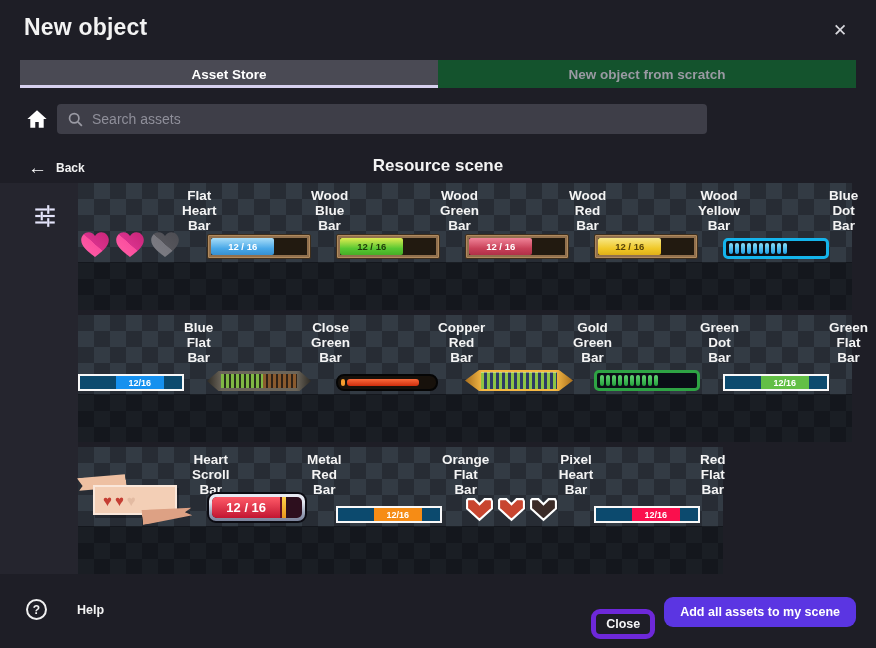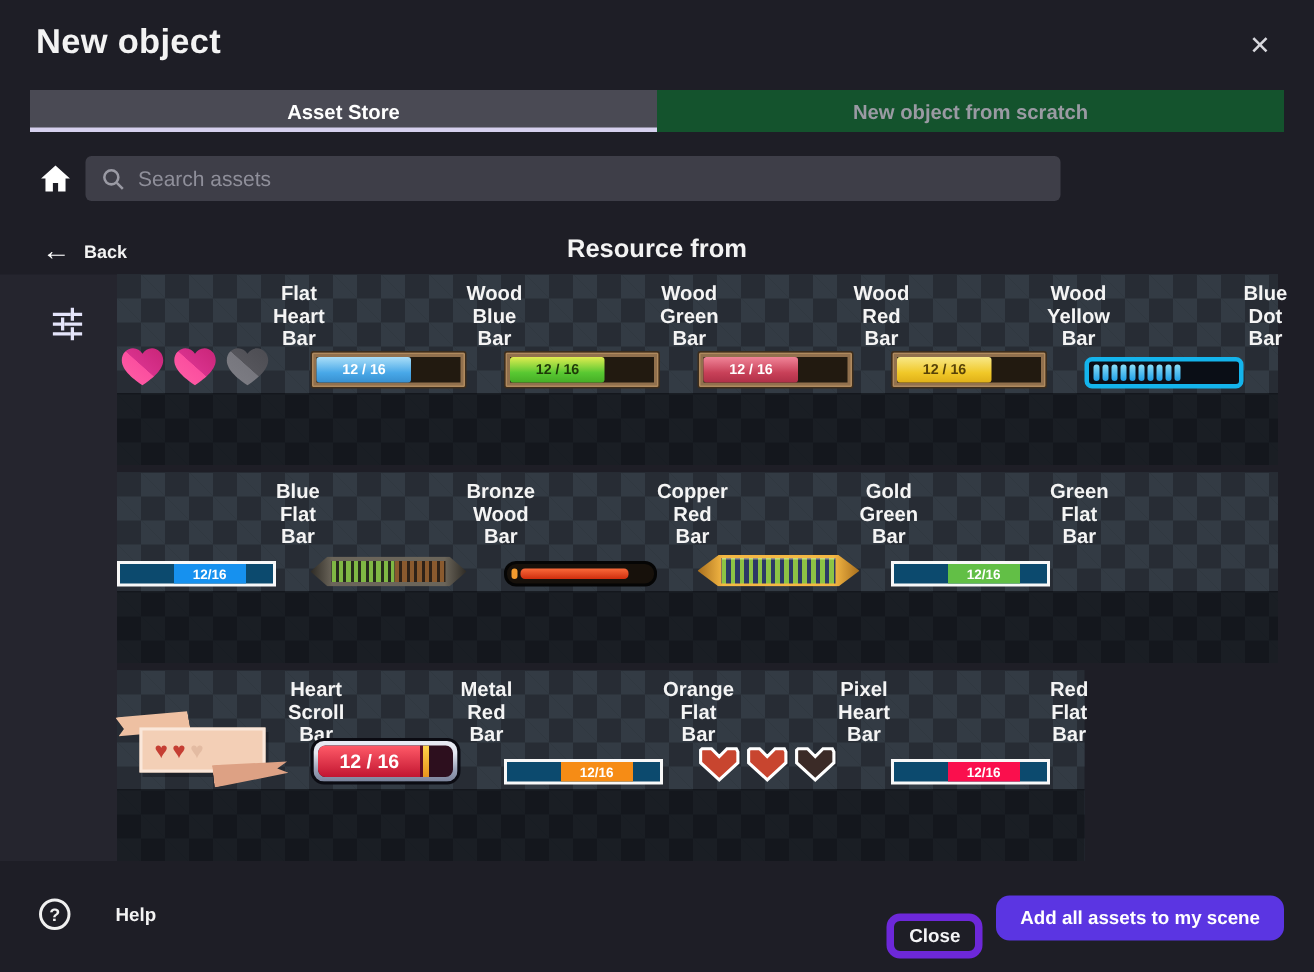--- a/index.html
+++ b/index.html
@@ -170,21 +170,21 @@
     <line x1="12.8" y1="12.8" x2="17.5" y2="17.5" stroke="#9a9aa4" stroke-width="2"></line>
   </svg>
   <input type="text" placeholder="Search assets" style="">
 </div>
 
 
 <div class="back-btn">
   <span class="back-arrow">←</span>
   <span class="back-label">Back</span>
 </div>
-<div class="section-title">Resource from</div>
+<div class="section-title">Resource scene</div>
 
 
 <div class="filter-strip"></div>
 <div class="filter-btn">
   <svg viewBox="0 0 24 24" width="26" height="26">
     <g stroke="#e4e4fa" stroke-width="2" stroke-linecap="square" fill="none">
       <path d="M4 6h9"></path>
         <path d="M17 6h3"></path>
         <path d="M15 3v6"></path>
       <path d="M4 12h3"></path>
@@ -306,21 +306,21 @@
 
   <div class="card">
     <div class="art">
       <div class="hexbar bronze">
           <div class="hex-mid">
             <div class="seg-green"></div>
             <div class="seg-brown"></div>
           </div>
         </div>
     </div>
-    <div class="caption">Bronze Wood Bar</div>
+    <div class="caption">Close Green Bar</div>
   </div>
 
   <div class="card">
     <div class="art">
       <div class="copper">
           <span class="ccap"></span>
           <span class="cfill"></span>
         </div>
     </div>
     <div class="caption">Copper Red Bar</div>
@@ -328,20 +328,37 @@
 
   <div class="card">
     <div class="art">
       <div class="hexbar gold">
           <div class="gold-mid"></div>
         </div>
     </div>
     <div class="caption">Gold Green Bar</div>
   </div>
 
+  <div class="card">
+    <div class="art">
+      <div class="dotbar d-green">
+          <i></i>
+          <i></i>
+          <i></i>
+          <i></i>
+          <i></i>
+          <i></i>
+          <i></i>
+          <i></i>
+          <i></i>
+          <i></i>
+        </div>
+    </div>
+    <div class="caption">Green Dot Bar</div>
+  </div>
 
   <div class="card">
     <div class="art">
       <div class="flat">
           <div class="flat-in">
             <div class="ffill f-green">
               <span>12/16</span>
             </div>
           </div>
         </div>

